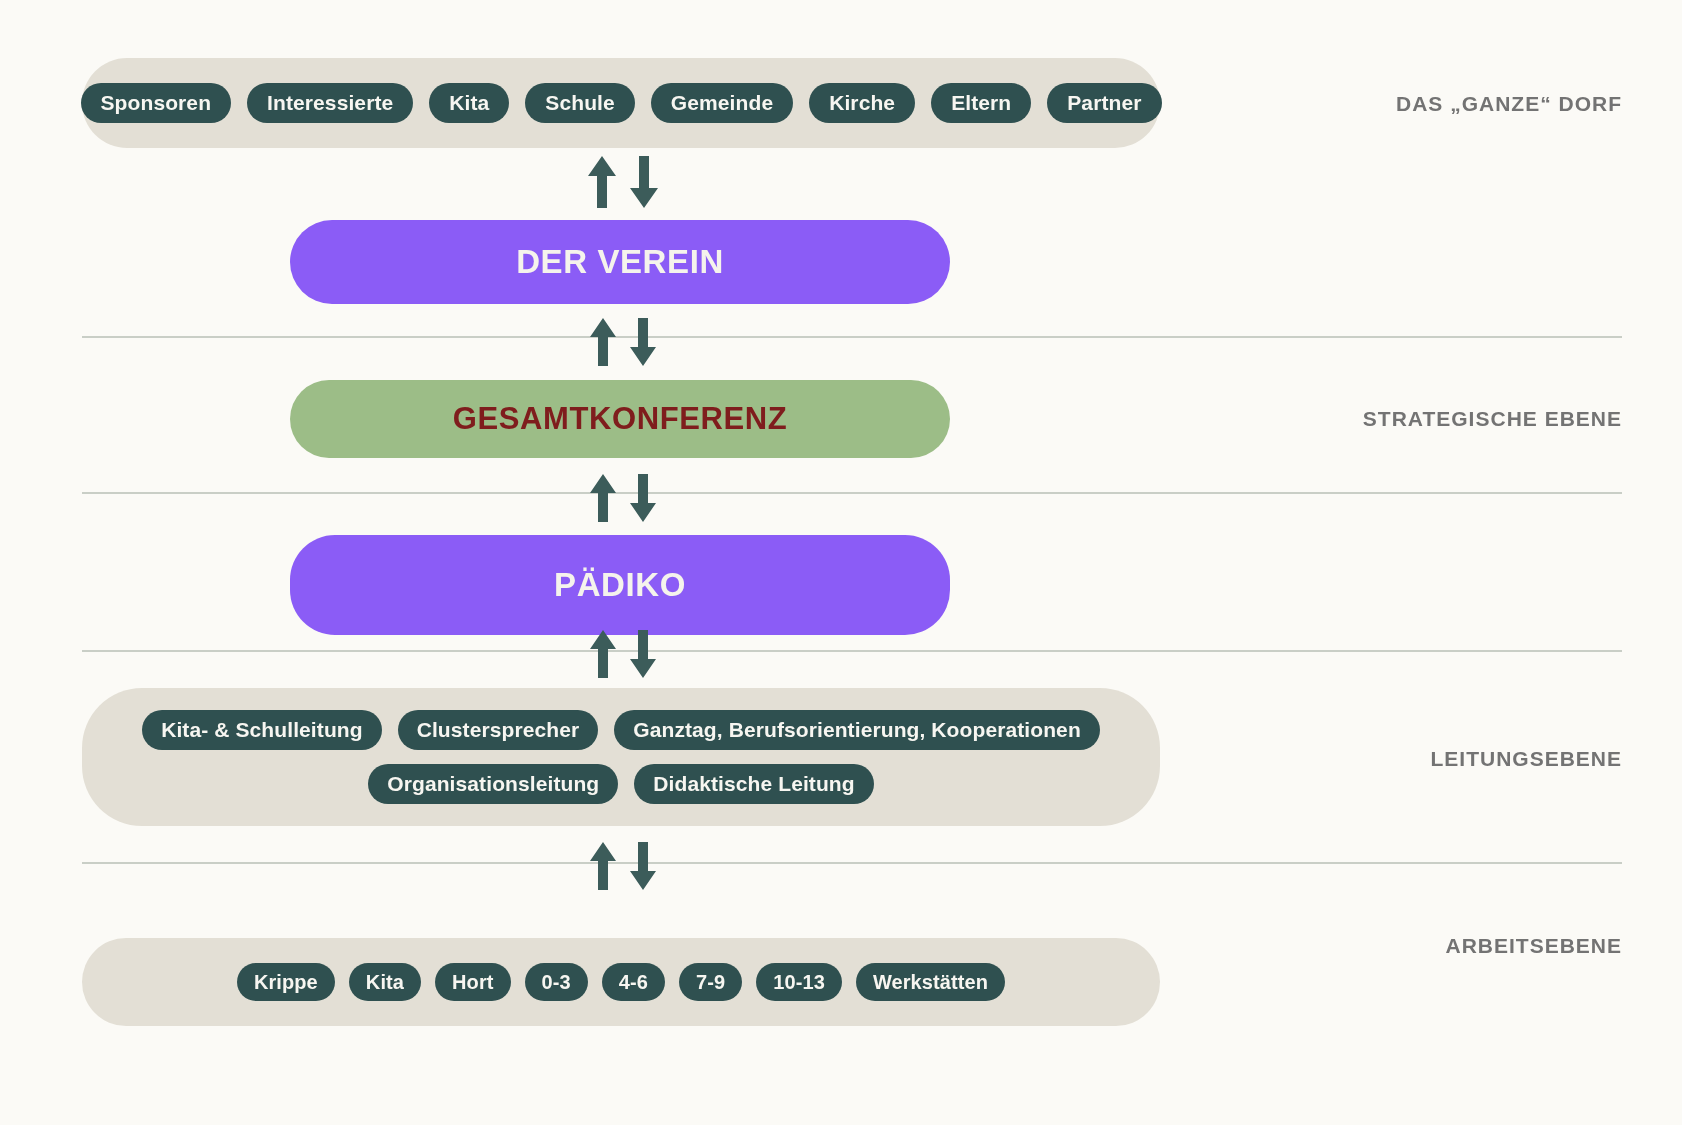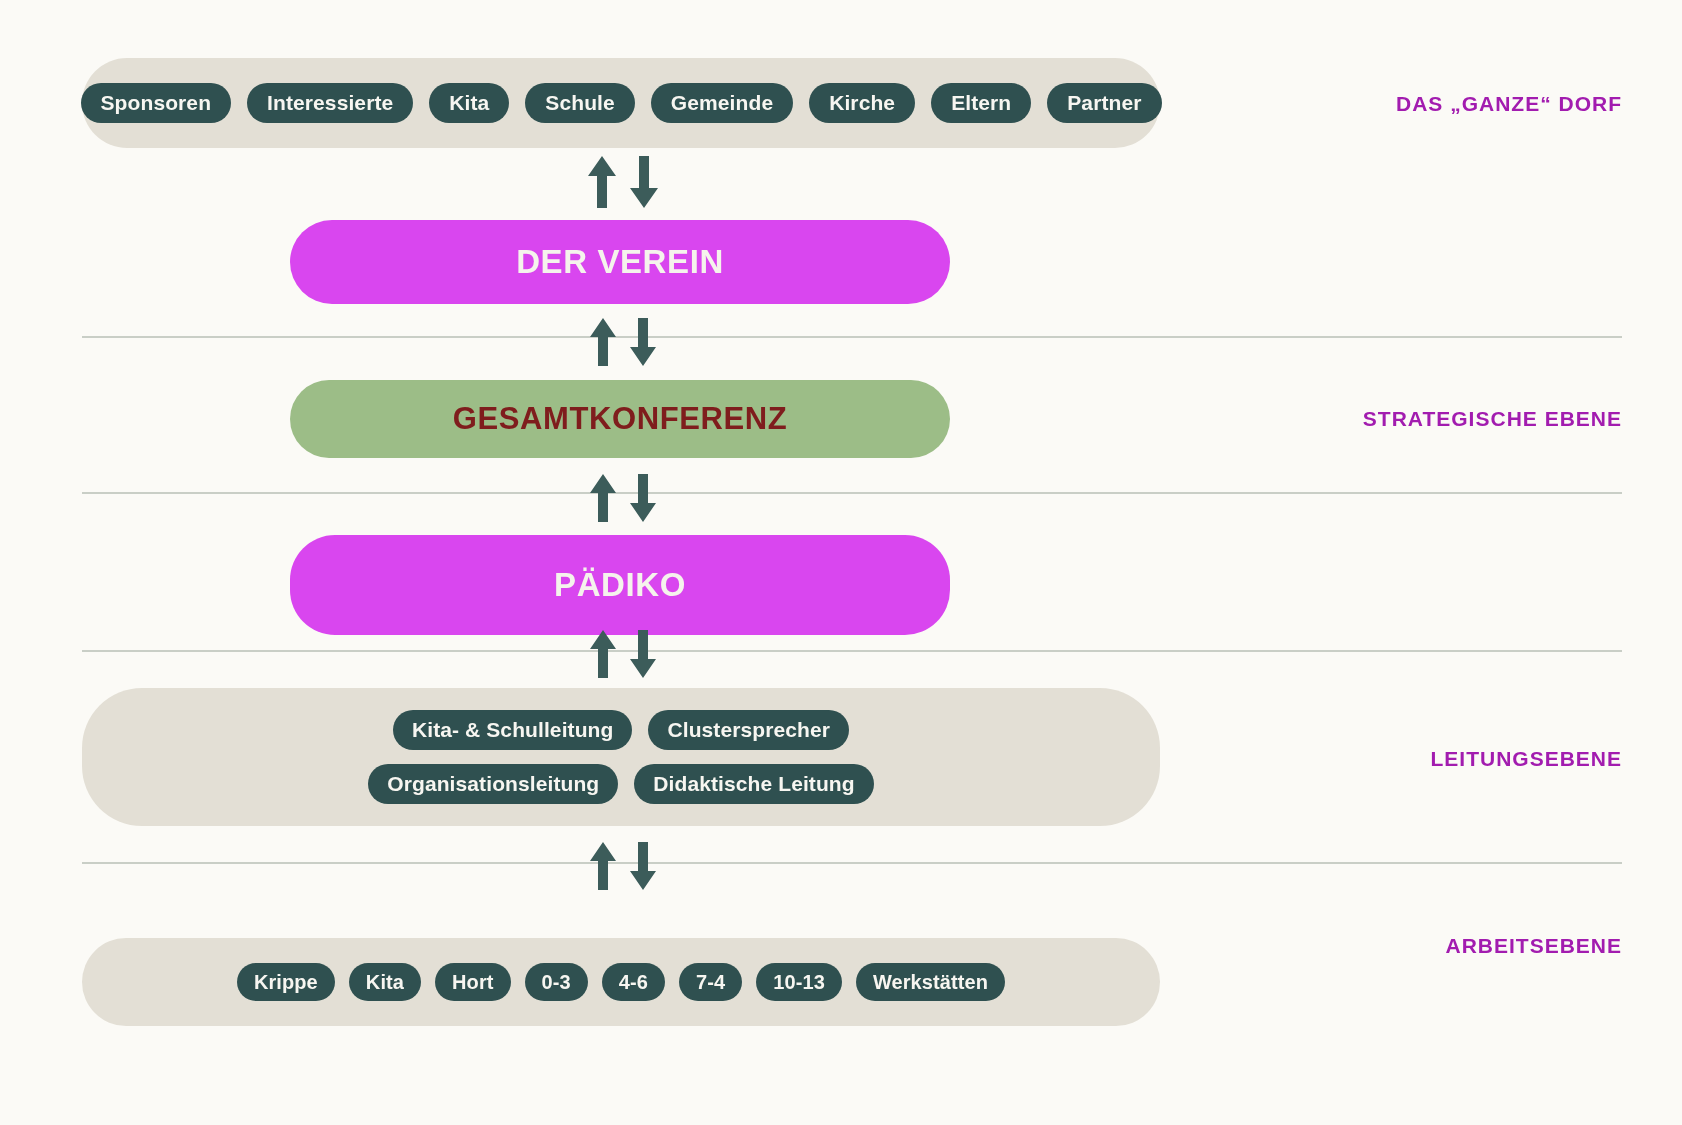--- a/index.html
+++ b/index.html
@@ -90,33 +90,33 @@
     width: 660px;
     border-radius: 45px;
     display: flex;
     align-items: center;
     justify-content: center;
     font-weight: 700;
     letter-spacing: 0.6px;
     box-sizing: border-box;
   }
   .bar-dark {
-    background: #d946ef;
+    background: #8b5cf6;
     color: #f5f3ec;
   }
   .bar-green {
     background: #9cbd87;
     color: #7f1d1d;
   }
 
   
   .level-label {
     position: absolute;
     right: 60px;
-    color: #a21caf;
+    color: #737373;
     font-size: 21px;
     font-weight: 800;
     letter-spacing: 1.0px;
     white-space: nowrap;
     text-align: right;
   }
 
   
   .arrows {
     position: absolute;
@@ -199,20 +199,21 @@
     </svg>
     <svg width="26" height="48" viewBox="0 0 26 48">
       <polygon points="13,48 26,29 18,29 18,0 8,0 8,29 0,29" fill="#3c5c5a"></polygon>
     </svg>
   </div>
 
   <div class="band" style="left:82px; top:688px; width:1078px; height:138px; gap:14px;">
     <div class="band-row">
       <span class="pill pill-md">Kita- &amp; Schulleitung</span>
       <span class="pill pill-md">Clustersprecher</span>
+      <span class="pill pill-md">Ganztag, Berufsorientierung, Kooperationen</span>
     </div>
     <div class="band-row">
       <span class="pill pill-md">Organisationsleitung</span>
       <span class="pill pill-md">Didaktische Leitung</span>
     </div>
   </div>
   <div class="level-label" style="top:747px;">LEITUNGSEBENE</div>
 
   <div class="arrows" style="top:842px; height:48px;">
     <svg width="26" height="48" viewBox="0 0 26 48">
@@ -223,20 +224,20 @@
     </svg>
   </div>
 
   <div class="band" style="left:82px; top:938px; width:1078px; height:88px;">
     <div class="band-row">
       <span class="pill pill-sm">Krippe</span>
       <span class="pill pill-sm">Kita</span>
       <span class="pill pill-sm">Hort</span>
       <span class="pill pill-sm">0-3</span>
       <span class="pill pill-sm">4-6</span>
-      <span class="pill pill-sm">7-4</span>
+      <span class="pill pill-sm">7-9</span>
       <span class="pill pill-sm">10-13</span>
       <span class="pill pill-sm">Werkstätten</span>
     </div>
   </div>
   <div class="level-label" style="top:934px;">ARBEITSEBENE</div>
 
 </div>
 
 </body></html>

